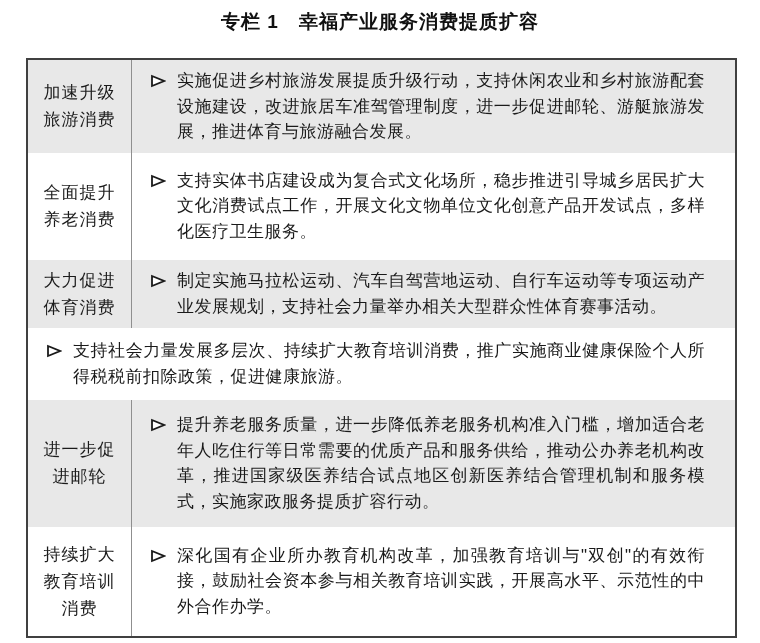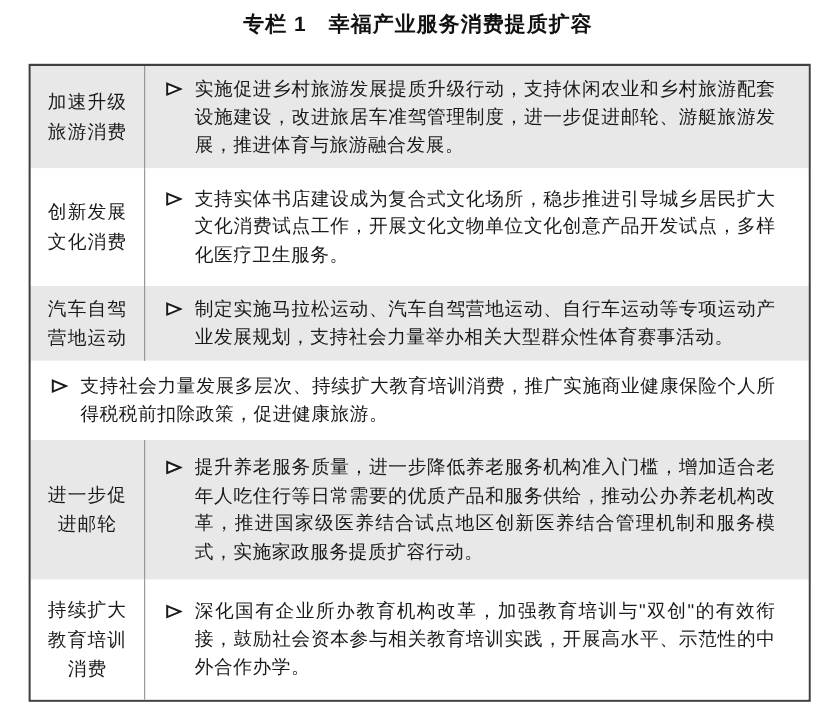--- a/index.html
+++ b/index.html
@@ -97,37 +97,37 @@
                 <path d="M2 3 L14 8 L2 13 Z" fill="#ffffff" stroke="#1a1a1a" stroke-width="1.8" stroke-linejoin="miter"></path>
               </svg>
           </span>
           <div class="content-text">实施促进乡村旅游发展提质升级行动，支持休闲农业和乡村旅游配套设施建设，改进旅居车准驾管理制度，进一步促进邮轮、游艇旅游发展，推进体育与旅游融合发展。</div>
         </div>
       </div>
     </div>
 
     <div class="row">
       <div class="label-cell">
-        <div class="label-text">创新发展文化消费</div>
+        <div class="label-text">全面提升养老消费</div>
       </div>
       <div class="content-cell">
         <div class="content-body">
           <span class="bullet">
             <svg width="16" height="16" viewBox="0 0 16 16">
                 <path d="M2 3 L14 8 L2 13 Z" fill="#ffffff" stroke="#1a1a1a" stroke-width="1.8" stroke-linejoin="miter"></path>
               </svg>
           </span>
           <div class="content-text">支持实体书店建设成为复合式文化场所，稳步推进引导城乡居民扩大文化消费试点工作，开展文化文物单位文化创意产品开发试点，多样化医疗卫生服务。</div>
         </div>
       </div>
     </div>
 
     <div class="row">
       <div class="label-cell">
-        <div class="label-text">汽车自驾营地运动</div>
+        <div class="label-text">大力促进体育消费</div>
       </div>
       <div class="content-cell">
         <div class="content-body">
           <span class="bullet">
             <svg width="16" height="16" viewBox="0 0 16 16">
                 <path d="M2 3 L14 8 L2 13 Z" fill="#ffffff" stroke="#1a1a1a" stroke-width="1.8" stroke-linejoin="miter"></path>
               </svg>
           </span>
           <div class="content-text">制定实施马拉松运动、汽车自驾营地运动、自行车运动等专项运动产业发展规划，支持社会力量举办相关大型群众性体育赛事活动。</div>
         </div>

